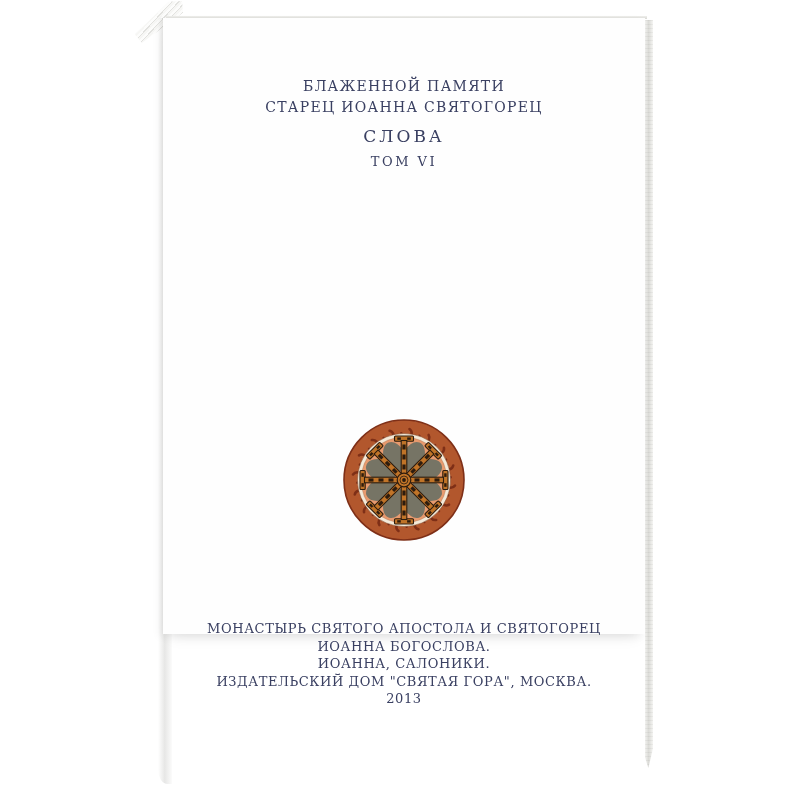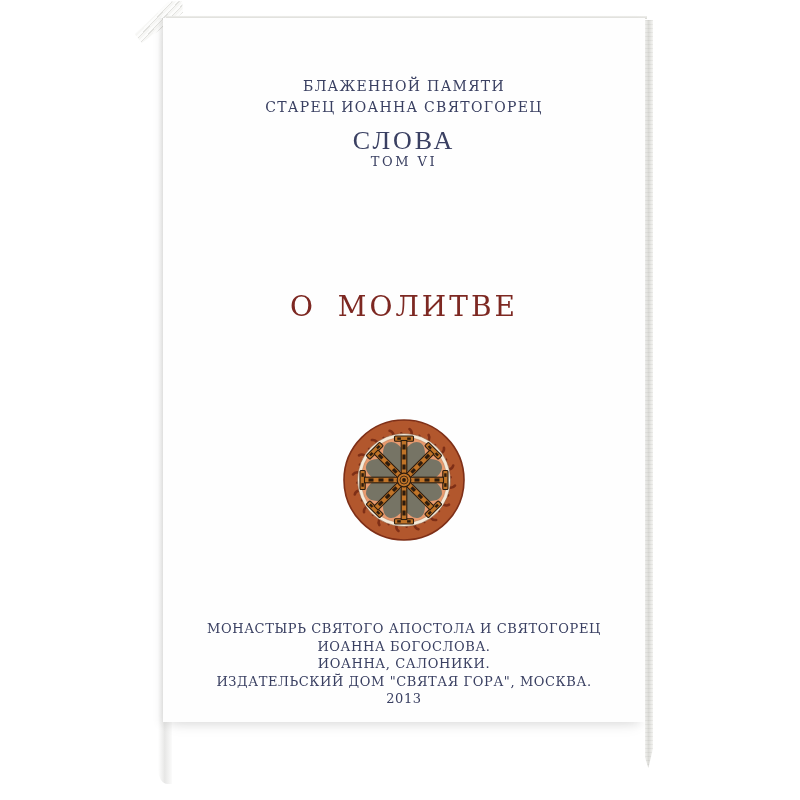--- a/index.html
+++ b/index.html
@@ -31,21 +31,21 @@
   }
 
   
   .cover-top-edge{
     position:absolute;left:166px;top:16px;width:481px;height:3px;
     background:linear-gradient(to bottom,#efefec,#d9d9d5);
   }
 
   
   .cover{
-    position:absolute;left:163px;top:18px;width:482px;height:704px;
+    position:absolute;left:163px;top:18px;width:482px;height:616px;
     background:#fefefe;
     box-shadow:-4px 3px 8px rgba(0,0,0,0.05), 0 10px 14px -8px rgba(0,0,0,0.10);
   }
 
   
   .spine-shade{
     position:absolute;left:158px;top:18px;width:14px;height:766px;
     background:linear-gradient(to right,rgba(255,255,255,0) 0%,rgba(135,135,130,0.20) 48%,rgba(135,135,130,0.03) 100%);
     border-bottom-left-radius:70% 14px;
   }
@@ -55,21 +55,21 @@
     position:absolute;left:645px;top:20px;width:8px;height:748px;
     background:
       repeating-linear-gradient(to bottom,rgba(0,0,0,0.045) 0 1px,rgba(0,0,0,0) 1px 4px),
       linear-gradient(to right,#f2f2f0,#dbdbd7 45%,#f5f5f3);
     clip-path:polygon(0 0,100% 0,100% 97.4%,42% 100%,0 98.6%);
   }
 
   .cover .text-block{position:absolute;left:0;width:100%;text-align:center;}
 
   .header-block{top:58px;color:var(--txt-navy);font-size:14px;line-height:21px;letter-spacing:1.3px;}
-  .series-title{top:108px;color:var(--txt-navy);font-size:26px;letter-spacing:3px;font-family:Liberation Serif, serif;}
+  .series-title{top:108px;color:var(--txt-navy);font-size:17px;letter-spacing:3px;}
   .volume-label{top:136px;color:var(--txt-navy);font-size:13px;letter-spacing:2.5px;}
   .book-title{top:272px;color:var(--txt-maroon);font-size:28px;letter-spacing:3px;word-spacing:10px;}
   .imprint-block{top:602px;color:var(--txt-navy);font-size:13px;line-height:17.5px;letter-spacing:0.6px;}
 
   .emblem-wrap{position:absolute;top:400px;left:50%;transform:translateX(-50%);width:124px;height:124px;}
 </style>
 </head>
 <body style="background: rgb(255, 255, 255);">
 
 <div class="scene">
@@ -83,21 +83,20 @@
 
     <div class="text-block header-block">
       <div>БЛАЖЕННОЙ ПАМЯТИ</div>
       <div>СТАРЕЦ ИОАННА СВЯТОГОРЕЦ</div>
     </div>
 
     <div class="text-block series-title">СЛОВА</div>
 
     <div class="text-block volume-label">ТОМ VI</div>
 
-    <div class="text-block book-title">О МОЛИТВЕ</div>
 
     <div class="emblem-wrap">
       <svg width="124" height="124" viewBox="0 0 124 124">
 
         <circle cx="62" cy="62" r="60" style="fill:var(--em-ring);stroke:var(--em-wave);stroke-width:1.6"></circle>
 
         <g style="stroke:var(--em-wave);stroke-width:2.6;fill:none;stroke-linecap:round">
           <g transform="rotate(0 62 62)">
               <path d="M 67.5 11 a 5.2 5.2 0 1 1 -8.2 4.4"></path>
             </g>

